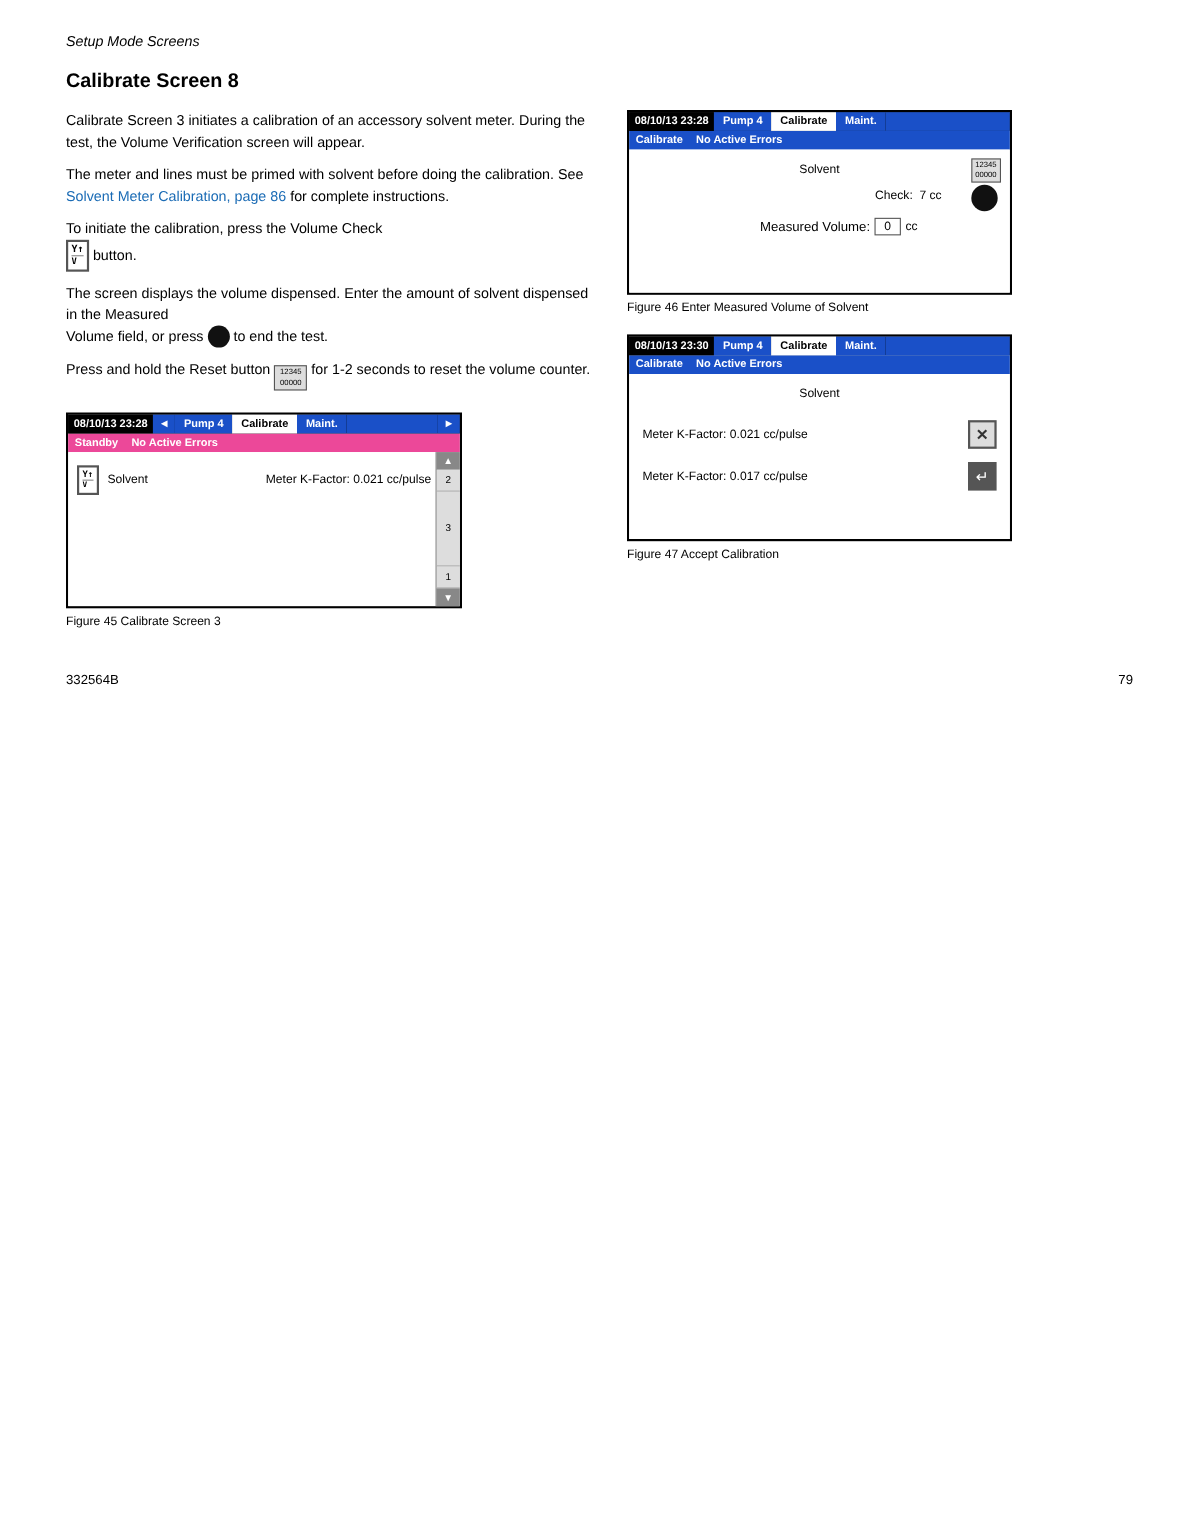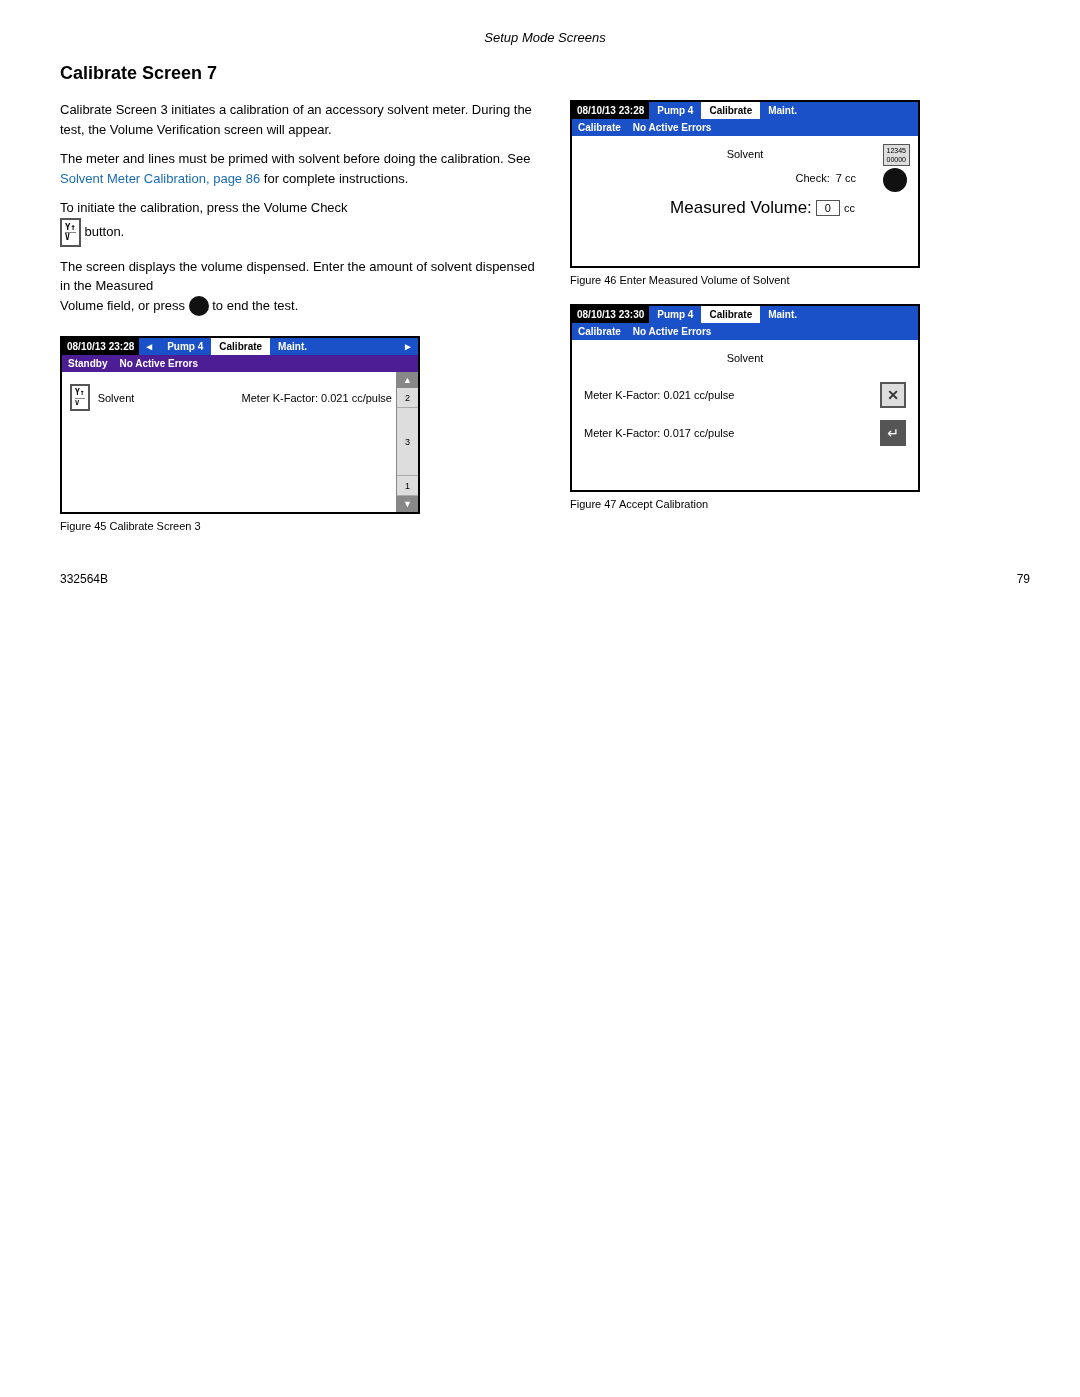--- a/index.html
+++ b/index.html
@@ -6,21 +6,21 @@
     body {
       font-family: Arial, sans-serif;
       font-size: 13px;
       background: #fff;
       color: #000;
       width: 1080px;
       min-height: 1397px;
       padding: 30px 50px 30px 60px;
     }
     .page-header {
-      text-align: center;
+      text-align: left;
       font-style: italic;
       font-size: 13px;
       margin-bottom: 18px;
       color: #000;
     }
     .page-title {
       font-size: 18px;
       font-weight: bold;
       margin-bottom: 16px;
       font-family: Arial, sans-serif;
@@ -100,21 +100,21 @@
       background: #1a50c8;
       color: #fff;
       padding: 3px 8px;
       font-size: 10px;
       font-weight: bold;
       display: flex;
       align-items: center;
     }
     .screen-subheader {
       display: flex;
-      background: #4c1d95;
+      background: #ec4899;
       color: #fff;
       padding: 3px 6px;
       font-size: 10px;
       font-weight: bold;
     }
     .screen-subheader .mode-label {
       margin-right: 12px;
       color: #fff;
     }
     .screen-subheader .errors-label {
@@ -214,21 +214,21 @@
       margin-top: 20px;
     }
   </style>
 </head>
 <body>
 
 <div class="page-header">
   <em>Setup Mode Screens</em>
 </div>
 
-<div class="page-title">Calibrate Screen 7</div>
+<div class="page-title">Calibrate Screen 8</div>
 
 <div class="content-wrapper">
 
   <div class="left-col">
     <p>Calibrate Screen 3 initiates a calibration of an accessory solvent meter.  During the test, the Volume Verification screen will appear.</p>
     <p>
       <span>The meter and lines must be primed with solvent before doing the calibration.  See</span>
       <a href="#">Solvent Meter Calibration, page 86</a>
       <span>for complete instructions.</span>
     </p>
@@ -241,20 +241,29 @@
       </span>
       <span>button.</span>
     </p>
     <p>
       <span>The screen displays the volume dispensed.  Enter the amount of solvent dispensed in the Measured</span><br>
       Volume field, or press
       <span class="circle-btn-black" style="width:20px;height:20px;border-radius:50%;display:inline-block;vertical-align:middle;"></span>
       <span>to end the test.</span>
     </p>
 
+    <p style="margin-top:8px;">
+      <span>Press and hold the Reset button</span>
+      
+      <span class="reset-icon-widget">
+        <span>12345</span>
+        <span>00000</span>
+      </span>
+      <span>for 1-2 seconds to reset the volume counter.</span>
+    </p>
 
     <div class="section-below">
       <div class="fig45-widget">
 
         <div class="fig45-header">
           <div class="screen-header" style="display:flex;align-items:stretch;width:100%;">
             <div class="timestamp" style="background:#000;color:#fff;padding:3px 5px;font-size:10px;font-weight:bold;white-space:nowrap;display:flex;align-items:center;">08/10/13 23:28</div>
             <div class="nav-arrow" style="background:#1a50c8;color:#fff;padding:3px 5px;font-size:10px;font-weight:bold;display:flex;align-items:center;">◄</div>
             <div class="pump-label" style="background:#1a50c8;color:#fff;padding:3px 8px;font-size:10px;font-weight:bold;display:flex;align-items:center;">Pump 4</div>
             <div class="tab-calibrate" style="background:#fff;color:#000;padding:3px 8px;font-size:10px;font-weight:bold;display:flex;align-items:center;">Calibrate</div>
@@ -330,21 +339,21 @@
             
             <div style="width:24px;height:24px;border-radius:50%;background:#111;margin-top:2px;"></div>
           </div>
 
           <div style="display:flex;align-items:center;justify-content:flex-end;margin-bottom:14px;margin-right:50px;">
             <span style="margin-right:6px;font-size:11px;">Check:</span>
             <span style="font-size:11px;">7 cc</span>
           </div>
 
           <div style="display:flex;align-items:center;justify-content:center;gap:4px;">
-            <span style="font-size:17px;padding-left:35px;">Measured Volume:</span>
+            <span style="font-size:12px;padding-left:35px;">Measured Volume:</span>
             <span style="border:1px solid #555;background:#fff;padding:1px 8px;font-size:11px;min-width:24px;text-align:right;">
               <span>0</span>
             </span>
             <span style="font-size:11px;">cc</span>
           </div>
         </div>
       </div>
       <div class="figure-caption">Figure 46  Enter Measured Volume of Solvent</div>
     </div>
 

